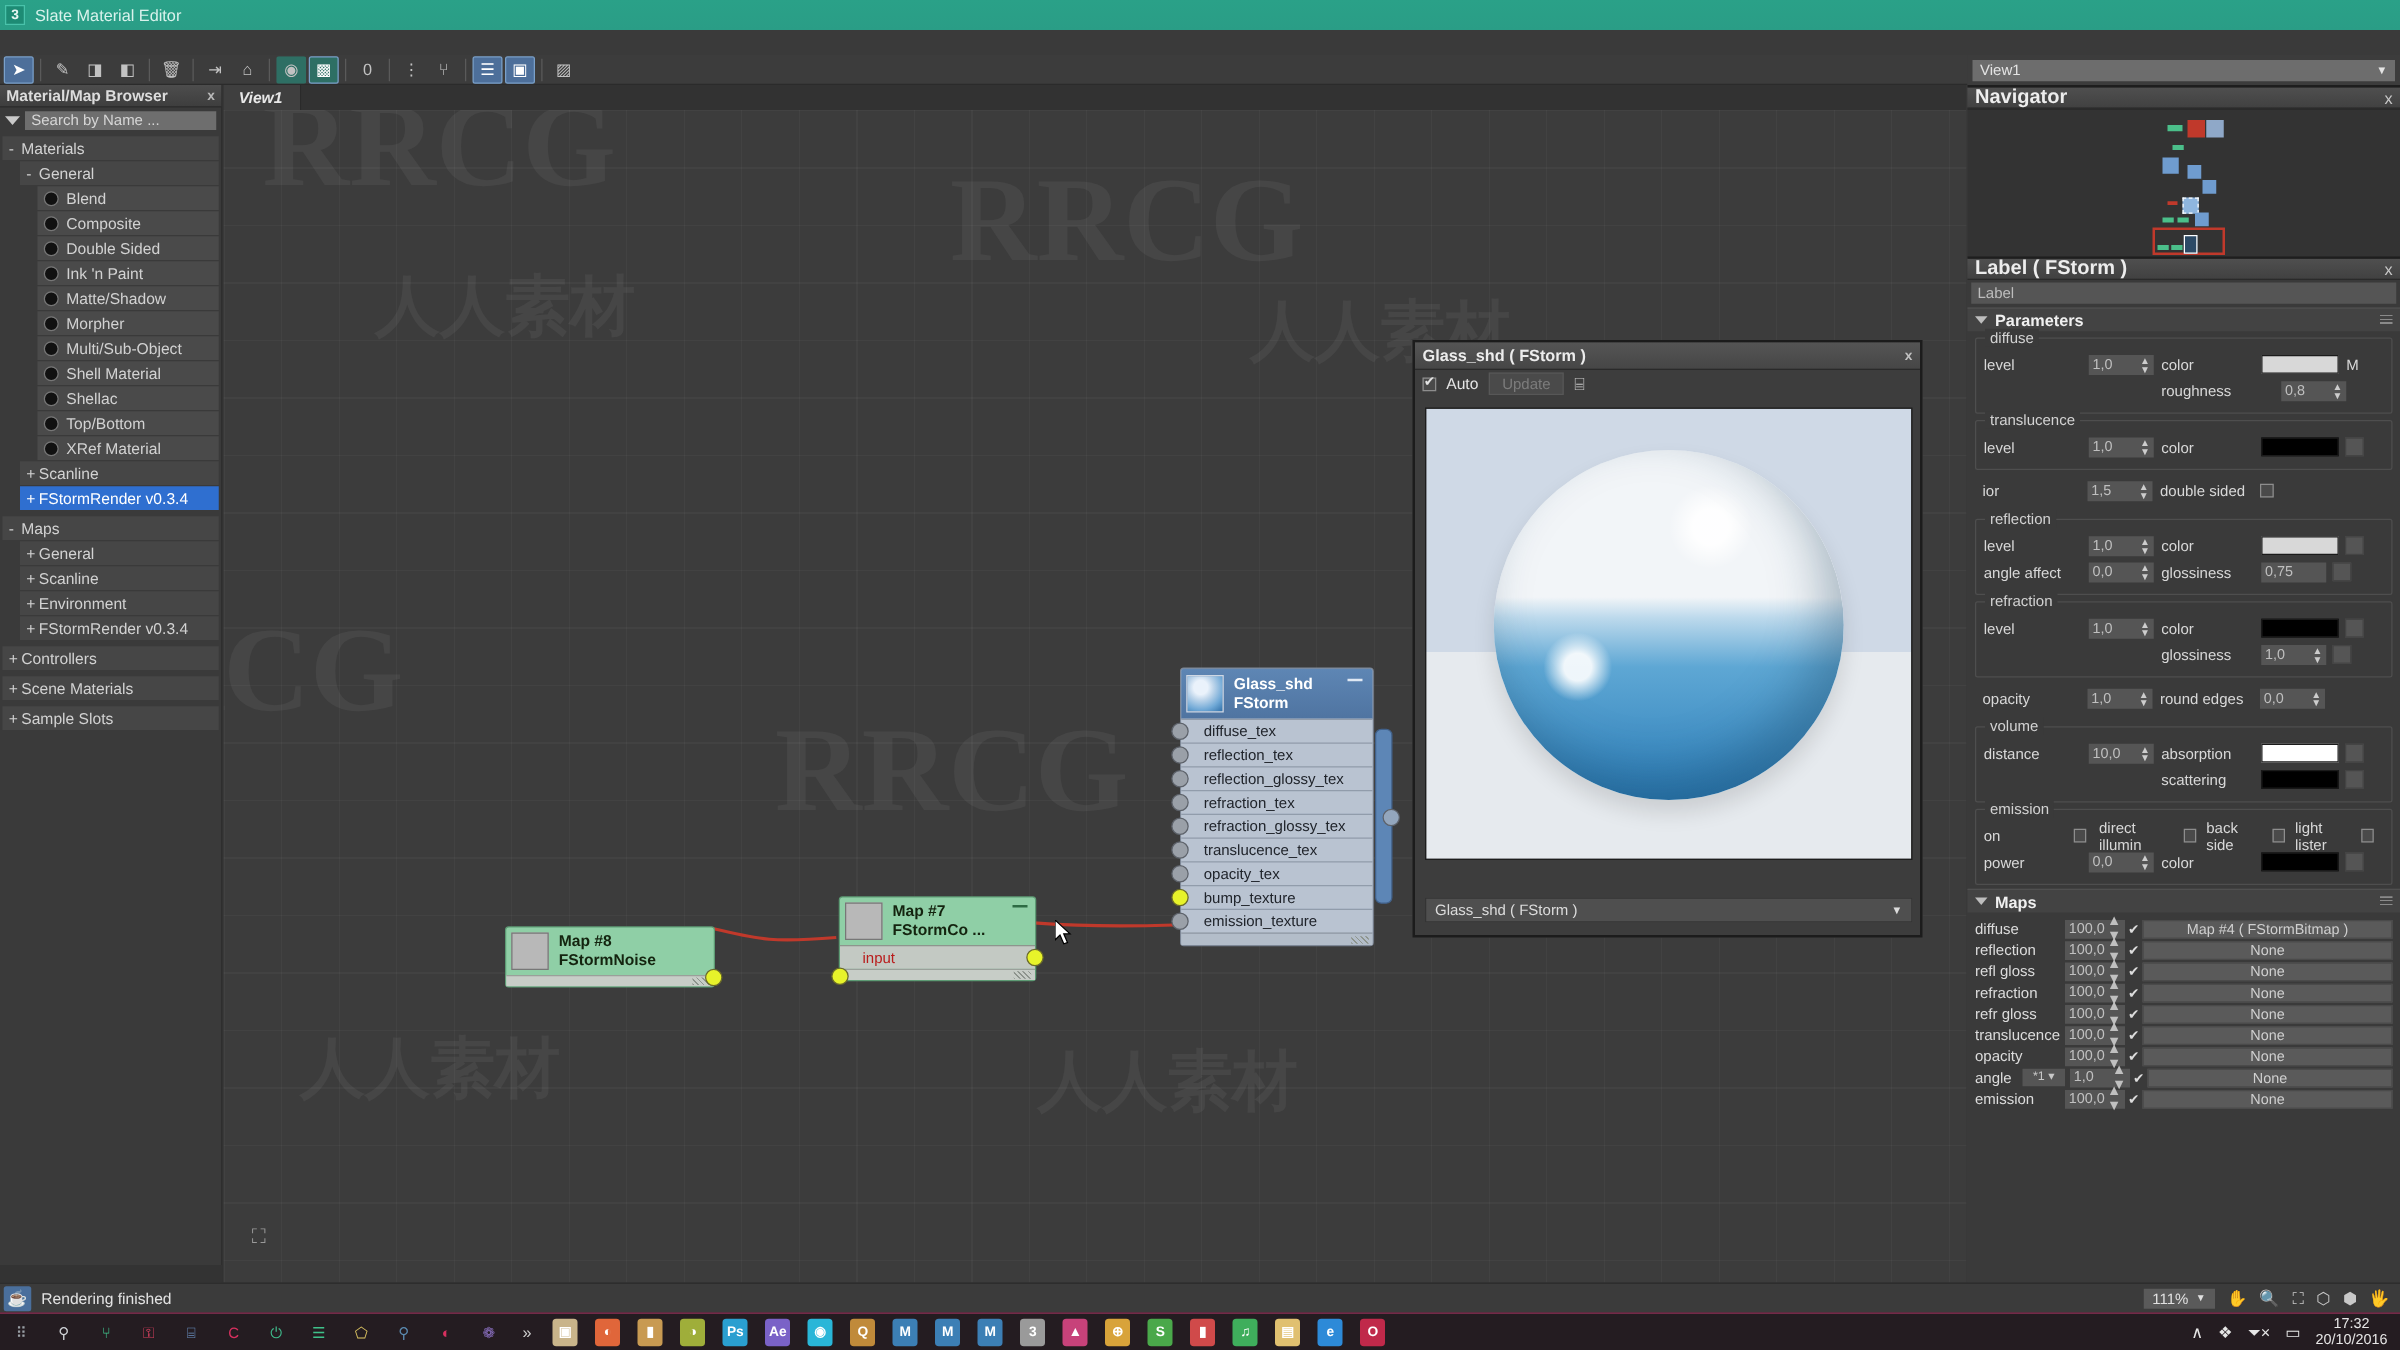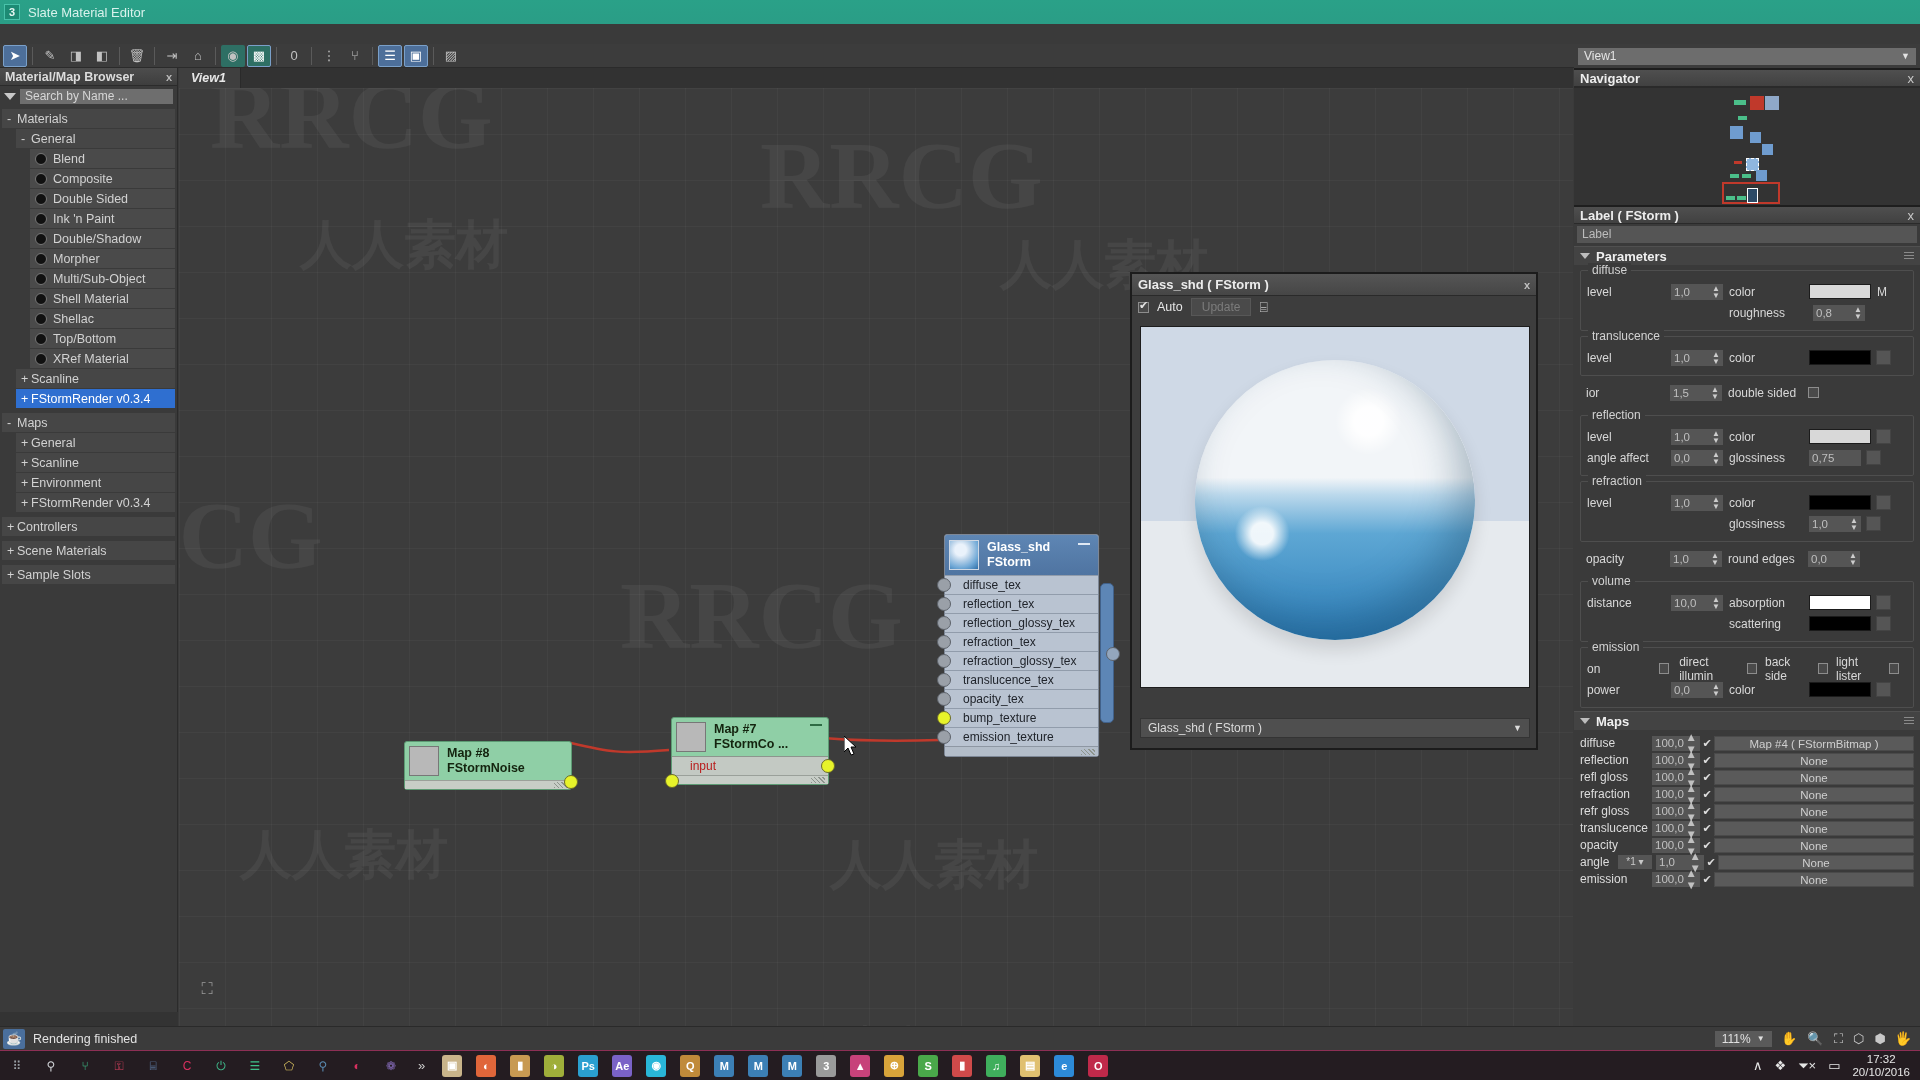--- a/index.html
+++ b/index.html
@@ -120,21 +120,21 @@
 
   
   .rightpanel{ position:absolute; left:1574px; top:44px; width:346px; height:982px; background:#3a3a3a; }
   .rp-top{ height:24px; background:#3c3c3c; display:flex; align-items:center; padding:0 4px; }
   .viewsel{ flex:1; height:17px; background:#6d6d6d; color:#e4e4e4; font-size:12px;
     display:flex; align-items:center; justify-content:space-between; padding:0 6px; }
   .navpane{ height:118px; background:#333; border-top:1px solid #2a2a2a; position:relative; overflow:hidden; }
   .navmini{ position:absolute; }
   .labelhead{ height:19px; background:linear-gradient(#4f4f4f,#414141); display:flex; align-items:center;
     justify-content:space-between; padding:0 6px; border-top:2px solid #1e1e1e; border-bottom:1px solid #2a2a2a;}
-  .labelhead b{ font-size:13px; color:#ededed; }
+  .labelhead b{ font-size:16px; color:#ededed; }
   .labelinput{ height:17px; background:#555; color:#bdbdbd; font-size:12px; padding-left:5px;
     line-height:17px; margin:2px 3px; }
   .rollout{ height:19px; background:#434343; display:flex; align-items:center; gap:6px;
     padding:0 6px; margin-top:3px; border-top:1px solid #505050; }
   .rollout b{ font-size:13px; color:#f0f0f0; }
   .tri{ width:0;height:0;border-left:5px solid transparent;border-right:5px solid transparent;
     border-top:6px solid #bdbdbd; }
   .grip{ margin-left:auto; width:10px; height:8px;
     background:repeating-linear-gradient(#8a8a8a 0 1px, transparent 1px 3px); }
   .group{ margin:5px 6px 0 6px; border:1px solid #4e4e4e; border-radius:2px; padding:11px 6px 6px 6px;
@@ -273,21 +273,21 @@
         <div class="trow l2">
           <span class="bullet"></span>
           <span>Double Sided</span>
         </div>
         <div class="trow l2">
           <span class="bullet"></span>
           <span>Ink 'n Paint</span>
         </div>
         <div class="trow l2">
           <span class="bullet"></span>
-          <span>Double/Shadow</span>
+          <span>Matte/Shadow</span>
         </div>
         <div class="trow l2">
           <span class="bullet"></span>
           <span>Morpher</span>
         </div>
         <div class="trow l2">
           <span class="bullet"></span>
           <span>Multi/Sub-Object</span>
         </div>
         <div class="trow l2">
@@ -517,21 +517,21 @@
               <span>1,0</span>
               <span class="ar">▲<br>▼</span>
             </span>
             <span class="plabel" style="width: 80px;">color</span>
             <span class="swatch" style="background: rgb(216, 216, 216);"></span>
             <span class="plabel" style="margin-left: 6px;">M</span>
           </div>
           <div class="prow">
             <span class="plabel" style="width: 78px;"></span>
             <span style="width: 64px;"></span>
-            <span class="plabel" style="width: 84px;">roughness</span>
+            <span class="plabel" style="width: 96px;">roughness</span>
             <span class="spin" style="margin: 0px;">
               <span>0,8</span>
               <span class="ar">▲<br>▼</span>
             </span>
           </div>
         </div>
         <div class="group">
           <span class="gl">translucence</span>
           <div class="prow">
             <span class="plabel" style="width: 78px;">level</span>

